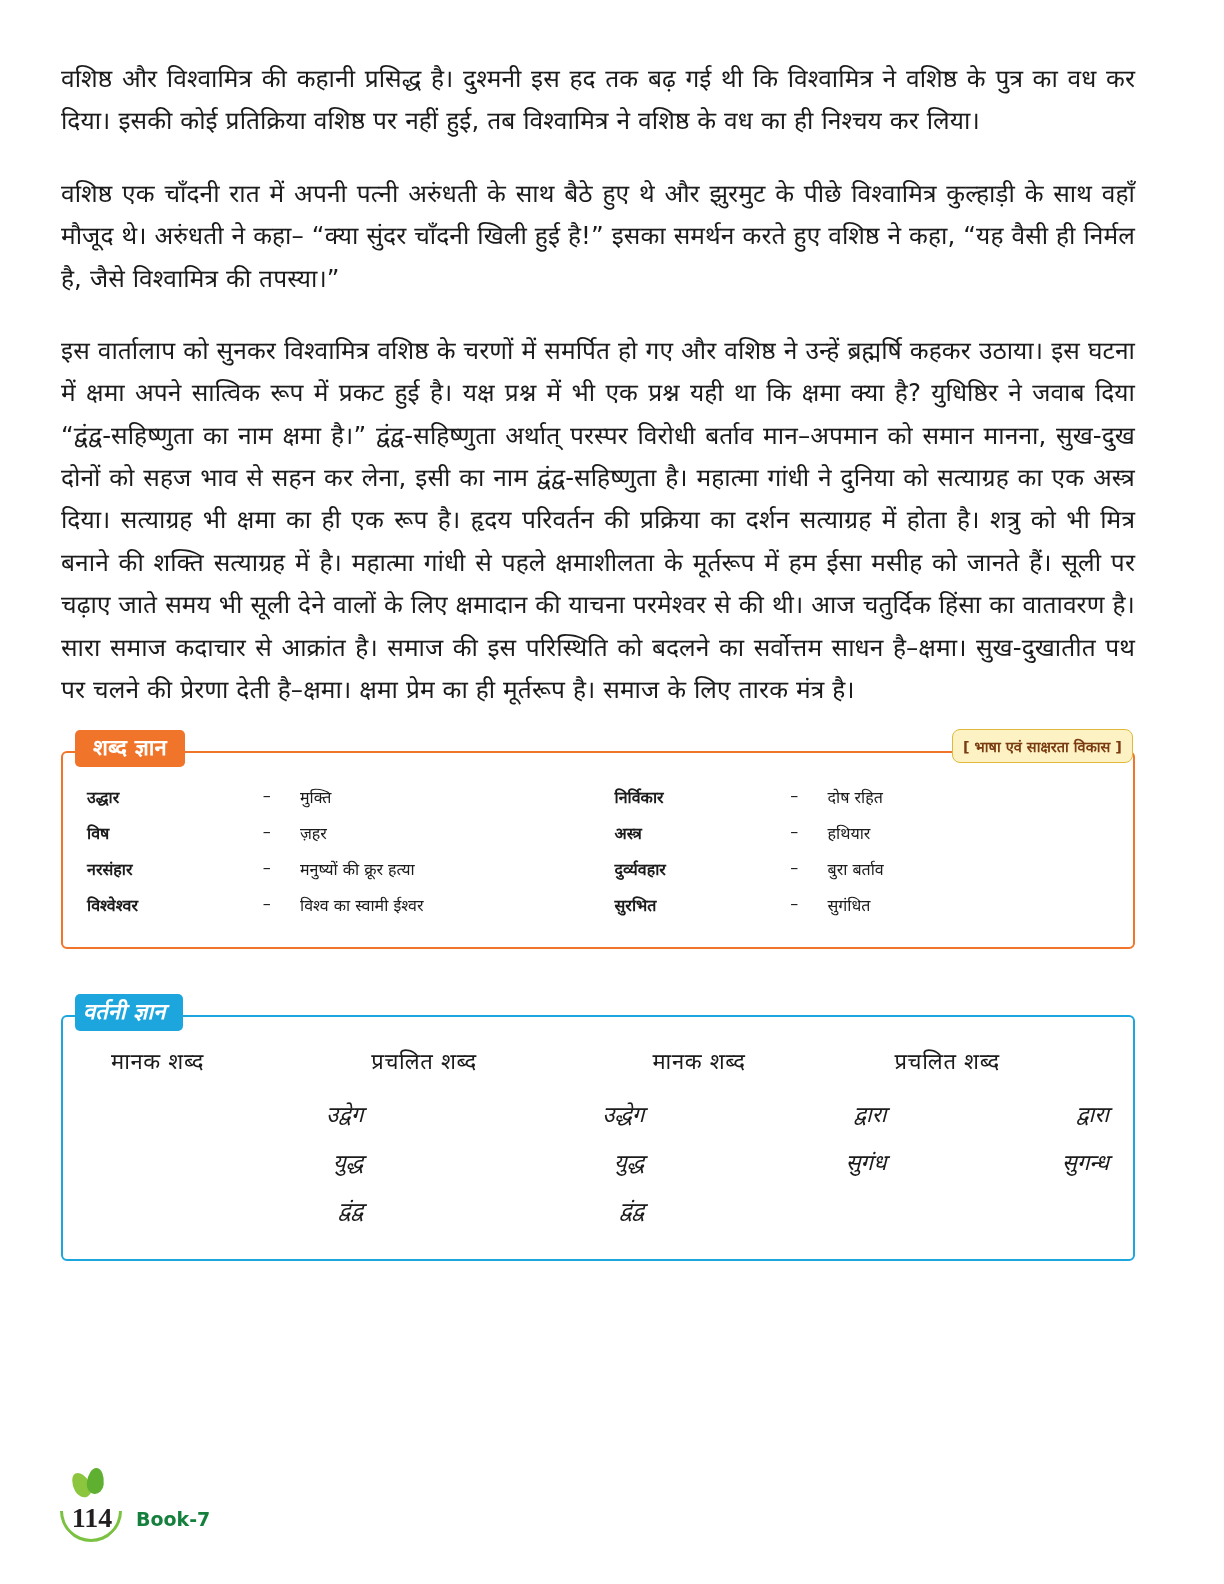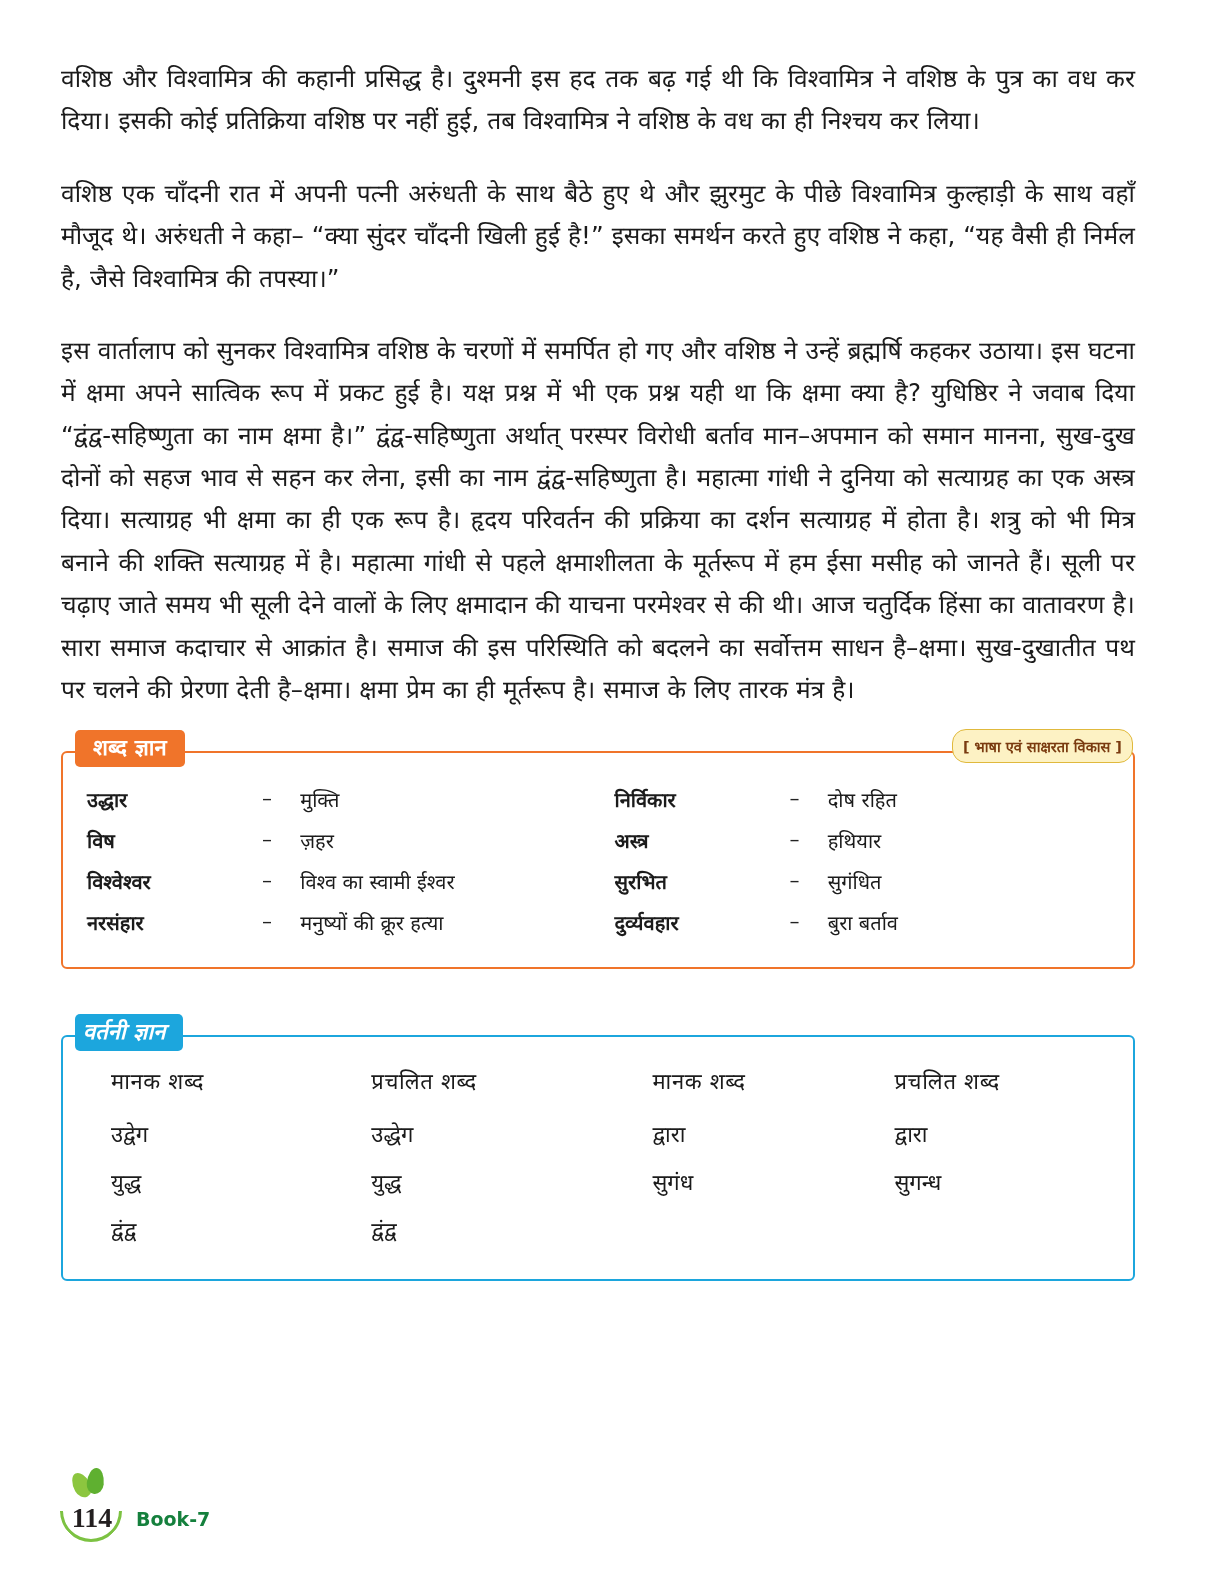--- a/index.html
+++ b/index.html
@@ -64,41 +64,41 @@
   }
   .tab.orange { background: #f0742a; }
   .tab.blue { background: #1ca6dd; font-style: italic; padding-left: 8px; }
 
   .corner-note {
     position: absolute;
     right: 0px;
     top: -24px;
     background: #fdf2c4;
     border: 1.5px solid #e0b93c;
-    border-radius: 14px;
+    border-radius: 8px;
     font-size: 14.5px;
     color: #7a3b10;
     padding: 6px 10px 6px 10px;
     font-family: "DejaVu Sans", "Liberation Sans", sans-serif;
     font-weight: bold;
     white-space: nowrap;
   }
 
   .shabd-box {
     margin-top: 46px;
     padding: 26px 20px 24px 20px;
   }
   table.vocab {
     width: 100%;
     border-collapse: collapse;
     font-family: "DejaVu Sans", "Liberation Sans", sans-serif;
   }
   table.vocab td {
     padding: 7px 4px;
-    font-size: 20px;
+    font-size: 16px;
     vertical-align: top;
   }
   td.term { font-weight: bold; width: 150px; padding-left: 30px; }
   td.dash { width: 52px; text-align: center; color: #222; }
   td.mean { width: 290px; }
   td.gap  { width: 18px; }
 
   .vartani-box {
     margin-top: 66px;
     padding: 22px 20px 26px 20px;
@@ -110,23 +110,24 @@
     table-layout: fixed;
   }
   table.spell th {
     text-align: left;
     font-size: 22px;
     font-weight: normal;
     padding: 6px 4px 14px 4px;
     letter-spacing: 0.6px;
   }
   table.spell td {
-    text-align: left;
+    text-align: right;
     font-size: 22px;
     padding: 9px 4px;
+    font-style: italic;
   }
   table.spell th:nth-child(1), table.spell td:nth-child(1) { padding-left: 28px; width: 26%; }
   table.spell th:nth-child(2), table.spell td:nth-child(2) { width: 28%; }
   table.spell th:nth-child(3), table.spell td:nth-child(3) { width: 24%; }
   table.spell th:nth-child(4), table.spell td:nth-child(4) { width: 22%; }
 
   
   .footer {
     position: absolute;
     left: 60px;
@@ -208,36 +209,36 @@
             <tr>
               <td class="term">विष</td>
               <td class="dash">–</td>
               <td class="mean">ज़हर</td>
               <td class="gap"></td>
               <td class="term">अस्त्र</td>
               <td class="dash">–</td>
               <td class="mean">हथियार</td>
             </tr>
             <tr>
+              <td class="term">नरसंहार</td>
+              <td class="dash">–</td>
+              <td class="mean">मनुष्यों की क्रूर हत्या</td>
+              <td class="gap"></td>
+              <td class="term">दुर्व्यवहार</td>
+              <td class="dash">–</td>
+              <td class="mean">बुरा बर्ताव</td>
+            </tr>
+            <tr>
               <td class="term">विश्वेश्वर</td>
               <td class="dash">–</td>
               <td class="mean">विश्व का स्वामी ईश्वर</td>
               <td class="gap"></td>
               <td class="term">सुरभित</td>
               <td class="dash">–</td>
               <td class="mean">सुगंधित</td>
-            </tr>
-            <tr>
-              <td class="term">नरसंहार</td>
-              <td class="dash">–</td>
-              <td class="mean">मनुष्यों की क्रूर हत्या</td>
-              <td class="gap"></td>
-              <td class="term">दुर्व्यवहार</td>
-              <td class="dash">–</td>
-              <td class="mean">बुरा बर्ताव</td>
             </tr>
           </tbody>
         </table>
       </div>
     </div>
 
     <div class="section-wrap">
       <div class="box blue vartani-box">
         <div class="tab blue">वर्तनी ज्ञान</div>
 

